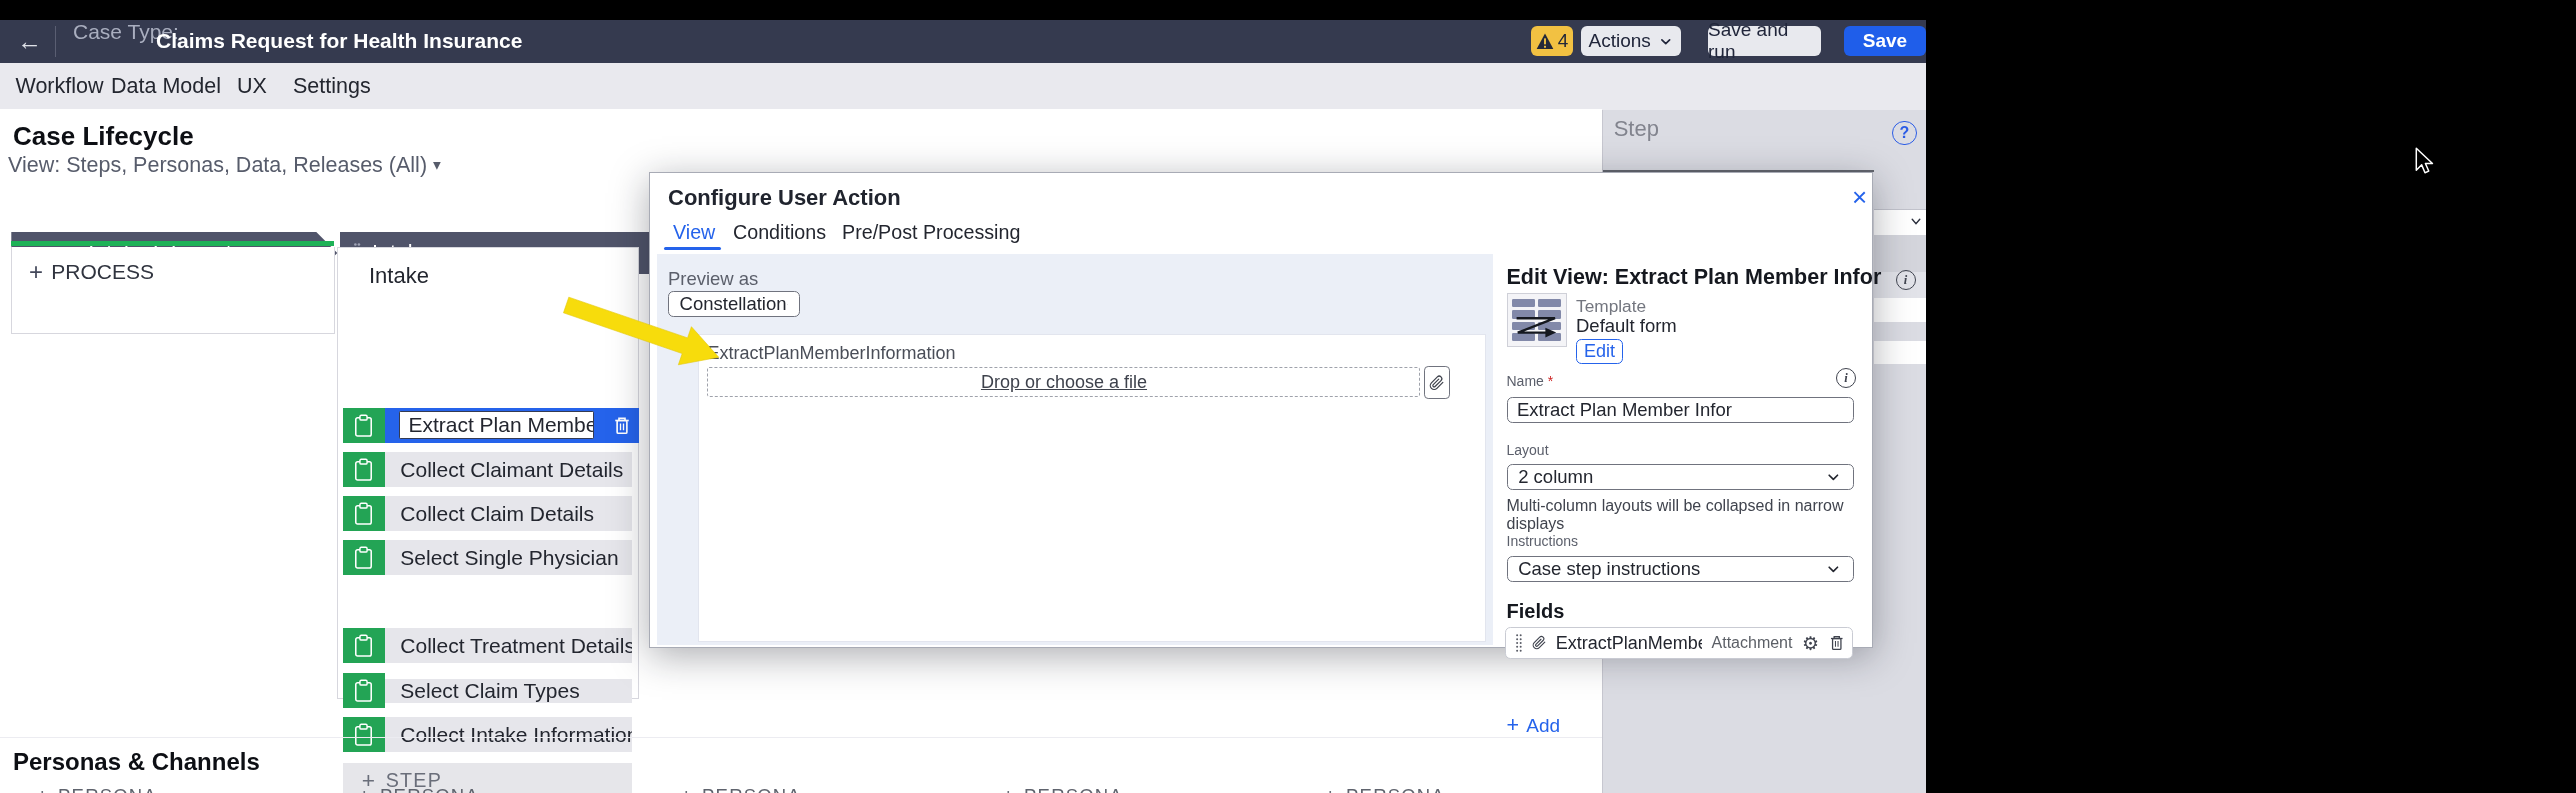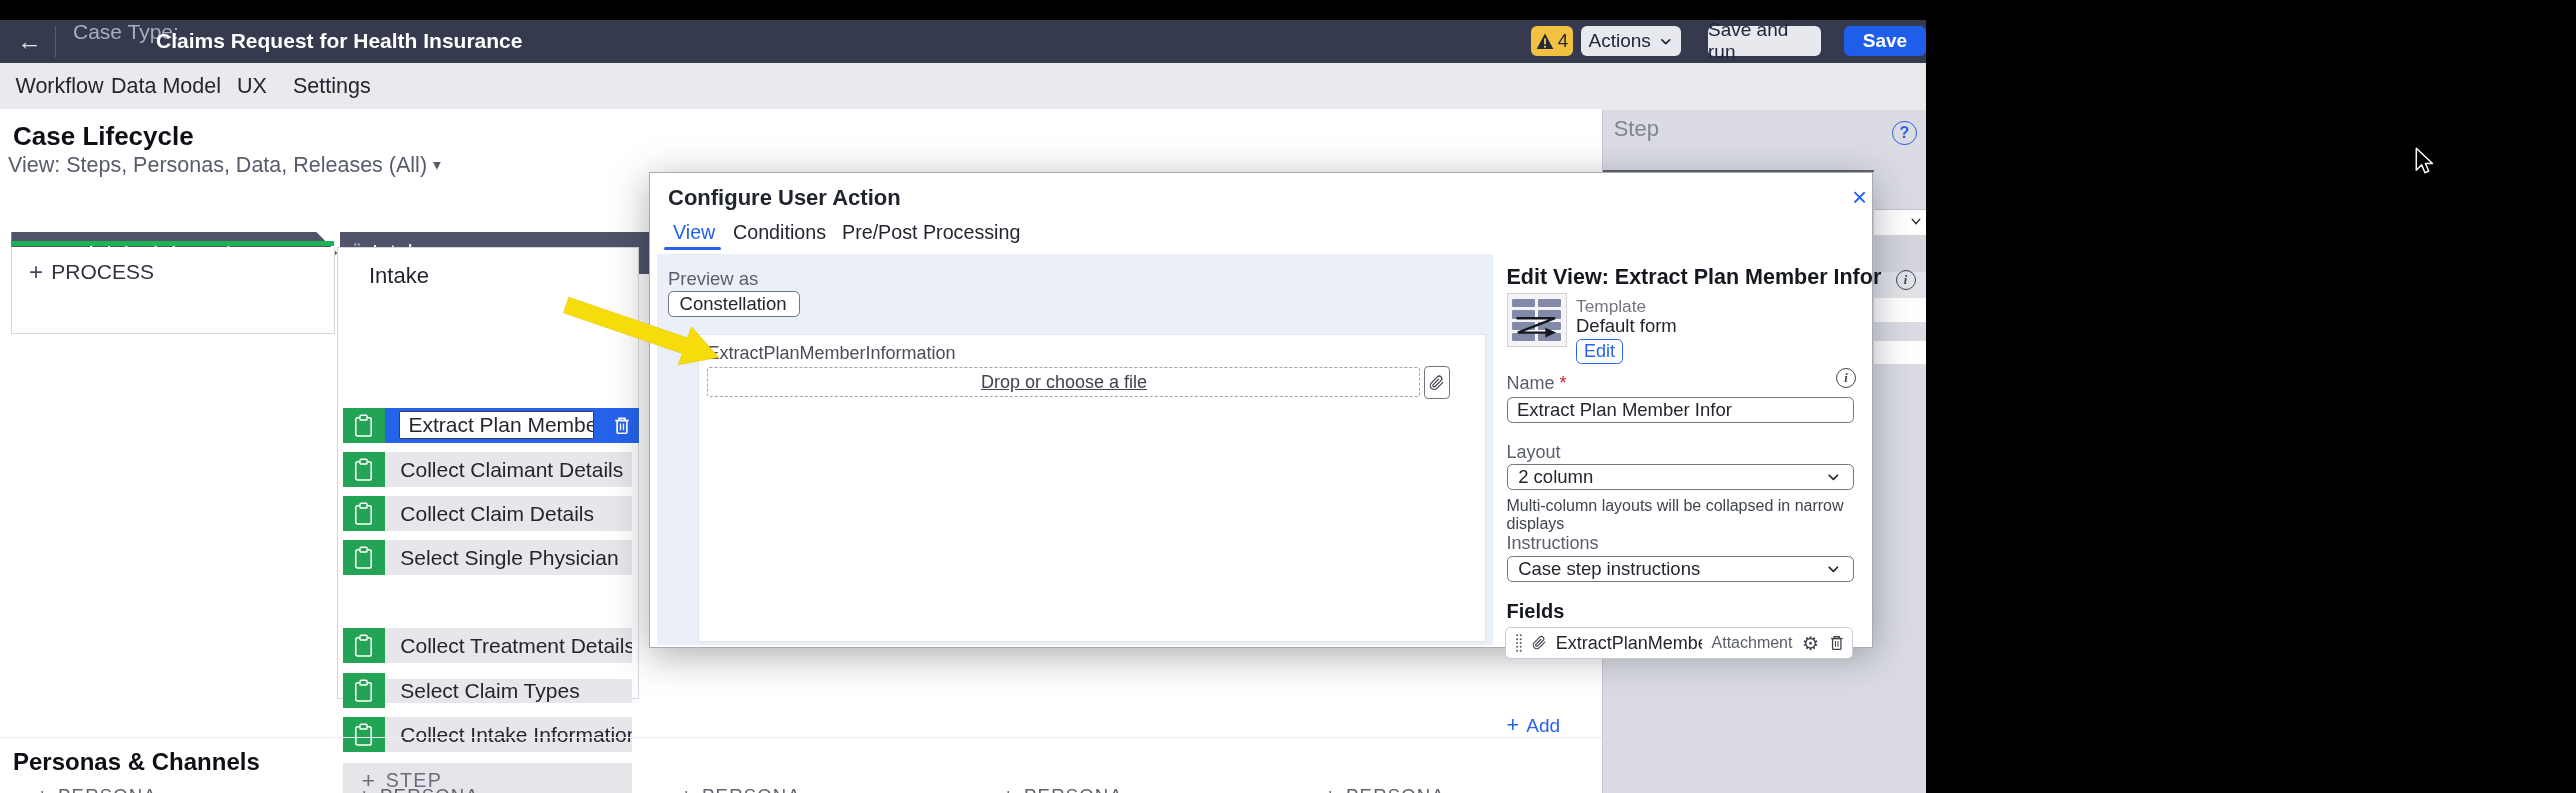--- a/index.html
+++ b/index.html
@@ -98,21 +98,21 @@
   .info-circle{display:inline-flex;width:18px;height:18px;border:1.2px solid #3f434e;border-radius:50%;color:#3f434e;
     font-size:12.5px;font-style:italic;font-family:"Liberation Serif",serif;align-items:center;justify-content:center;font-weight:bold;}
   .tpl-thumb{position:absolute;left:9.5px;top:39px;width:60px;height:54px;border:0.6px solid #cfd0d8;background:#f4f4f7;
     box-sizing:border-box;padding:4.8px;display:grid;grid-template-columns:1fr 1fr;grid-template-rows:repeat(4,1fr);gap:3px;}
   .tpl-cell{background:#8289A9;border-radius:1.2px;}
   .tpl-arrow{position:absolute;left:9.5px;top:39px;width:60px;height:54px;}
   .tpl-label{position:absolute;left:79px;top:42px;font-size:17.3px;color:#73767f;}
   .tpl-value{position:absolute;left:79px;top:61px;font-size:18.5px;color:#23262F;}
   .edit-btn{position:absolute;left:79px;top:85px;width:47px;height:25px;border:1.2px solid #2563EB;border-radius:5.4px;
     color:#2563EB;font-size:18px;display:flex;align-items:center;justify-content:center;cursor:pointer;box-sizing:border-box;background:#fff;}
-  .fld-label{position:absolute;left:9.5px;font-size:18px;color:#5b5f6b;}
+  .fld-label{position:absolute;left:9.5px;font-size:14px;color:#5b5f6b;}
   .req{color:#CC2222;}
   .text-input{position:absolute;left:9.5px;width:347px;height:26px;background:#fff;border:1.2px solid #70737E;border-radius:5.4px;
     font-size:18.5px;color:#23262F;padding:0 9.5px;box-sizing:border-box;font-family:"Liberation Sans",sans-serif;}
   .ep-select{position:absolute;left:9.5px;width:347px;height:26px;}
   .helper-text{position:absolute;left:9.5px;top:308px;font-size:16px;color:#40444e;}
   .fields-heading{position:absolute;left:9.5px;top:389px;font-size:20px;font-weight:bold;color:#15181f;}
   .field-card{position:absolute;left:8.3px;top:417px;width:348px;height:32px;border:1.2px solid #c9cbd3;border-radius:5.4px;
     background:#fff;box-sizing:border-box;display:flex;align-items:center;padding:0 8.3px;gap:9.5px;}
   .field-card-name{font-size:18px;color:#23262F;flex:1;white-space:nowrap;overflow:hidden;}
   .field-type{font-size:16px;color:#5b5f66;}

